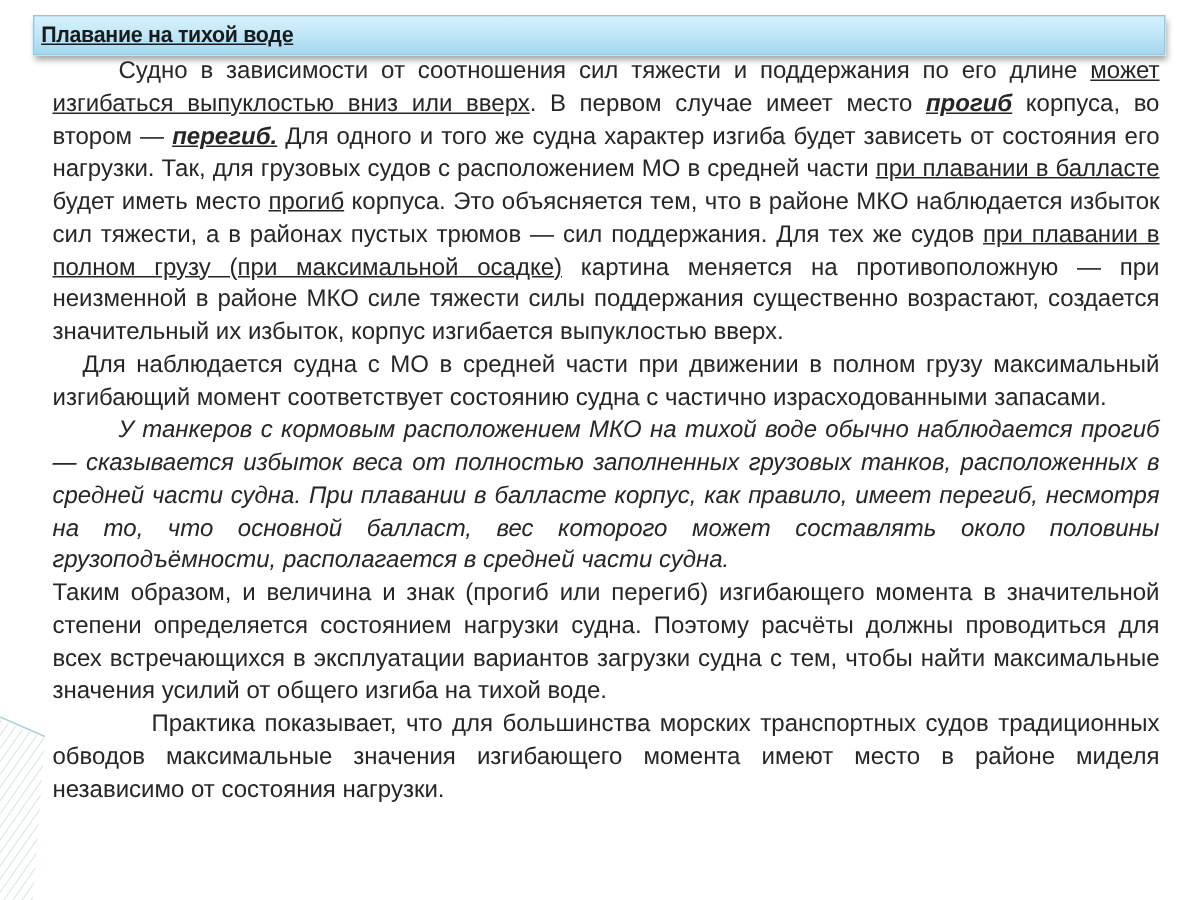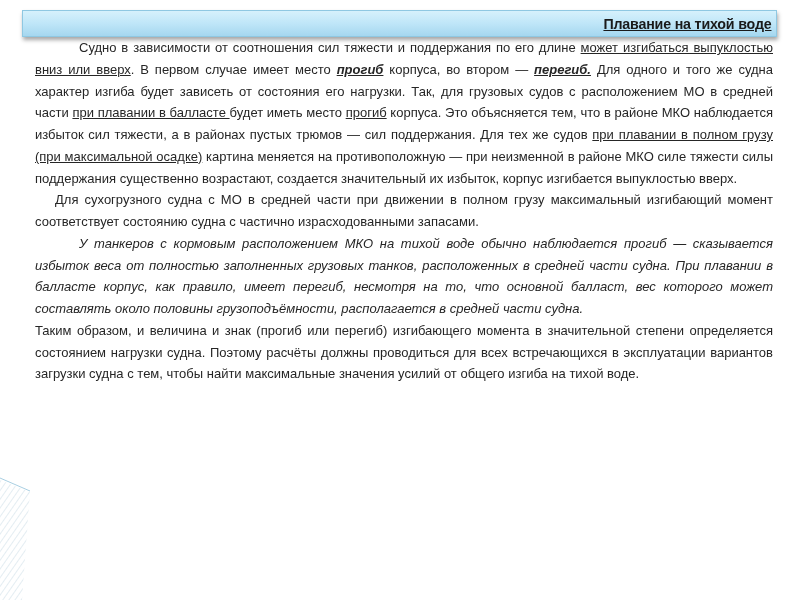--- a/index.html
+++ b/index.html
@@ -11,32 +11,32 @@
   .deco {
     position: absolute; left: 0; top: 420px; width: 40px; height: 180px;
     overflow: hidden; pointer-events: none;
   }
   .deco svg { display: block; }
   .title-box {
     position: absolute; left: 22px; top: 10px; width: 755px; height: 27px;
     background: linear-gradient(to bottom, #d6f1fc 0%, #bfe6f8 50%, #a5d7ef 100%);
     border: 1px solid #8fc8e2;
     box-shadow: 1px 3px 4px rgba(0,0,0,0.35);
-    display: flex; align-items: center; justify-content: flex-end;
+    display: flex; align-items: center; justify-content: flex-start;
     box-sizing: border-box;
   }
   .title {
     font-family: "Liberation Sans", sans-serif;
     font-weight: bold; font-size: 15px; color: #1a1a1a;
     text-decoration: underline; letter-spacing: -0.2px;
     transform: scaleX(0.95);
   }
   .content {
     position: absolute; left: 35px; top: 37px; width: 738px;
-    font-size: 13px; line-height: 21.75px; color: #262626;
+    font-size: 16px; line-height: 21.75px; color: #262626;
     text-align: justify;
   }
   .content p { margin: 0; }
   .u { text-decoration: underline; }
   .bu { text-decoration: underline; font-weight: bold; font-style: italic; }
   .ind1 { text-indent: 44px; }
   .ind2 { text-indent: 20px; }
   .ind3 { text-indent: 44px; font-style: italic; }
   .ind5 { text-indent: 66px; }
 </style>
@@ -54,16 +54,17 @@
     <line x1="0" y1="58" x2="30" y2="71" stroke="#a9cfe2" stroke-width="1"></line>
   </svg>
 </div>
 
 <div class="title-box">
   <span class="title">Плавание на тихой воде</span>
 </div>
 
 <div class="content">
   <p class="ind1"><span>Судно в зависимости от соотношения сил тяжести и поддержания по его длине </span><span class="u">может изгибаться выпуклостью вниз или вверх</span><span>. В первом случае имеет место </span><span class="bu">прогиб</span><span> корпуса, во втором — </span><span class="bu">перегиб.</span><span> Для одного и того же судна характер изгиба будет зависеть от состояния его нагрузки. Так, для грузовых судов с расположением МО в средней части </span><span class="u">при плавании в балласте </span><span>будет иметь место </span><span class="u">прогиб</span><span> корпуса. Это объясняется тем, что в районе МКО наблюдается избыток сил тяжести, а в районах пустых трюмов — сил поддержания. Для тех же судов </span><span class="u">при плавании в полном грузу (при максимальной осадке)</span><span> картина меняется на противоположную — при неизменной в районе МКО силе тяжести силы поддержания существенно возрастают, создается значительный их избыток, корпус изгибается выпуклостью вверх.</span></p>
-  <p class="ind2">Для сухогрузного судна с МО в средней части при движении в полном грузу максимальный изгибающий момент соответствует состоянию судна с частично израсходованными запасами.</p>
+  <p class="ind2">Для наблюдается судна с МО в средней части при движении в полном грузу максимальный изгибающий момент соответствует состоянию судна с частично израсходованными запасами.</p>
   <p class="ind3">У танкеров с кормовым расположением МКО на тихой воде обычно наблюдается прогиб — сказывается избыток веса от полностью заполненных грузовых танков, расположенных в средней части судна. При плавании в балласте корпус, как правило, имеет перегиб, несмотря на то, что основной балласт, вес которого может составлять около половины грузоподъёмности, располагается в средней части судна.</p>
   <p>Таким образом, и величина и знак (прогиб или перегиб) изгибающего момента в значительной степени определяется состоянием нагрузки судна. Поэтому расчёты должны проводиться для всех встречающихся в эксплуатации вариантов загрузки судна с тем, чтобы найти максимальные значения усилий от общего изгиба на тихой воде.</p>
+  <p class="ind5">Практика показывает, что для большинства морских транспортных судов традиционных обводов максимальные значения изгибающего момента имеют место в районе миделя независимо от состояния нагрузки.</p>
 </div>
 
 </body></html>

